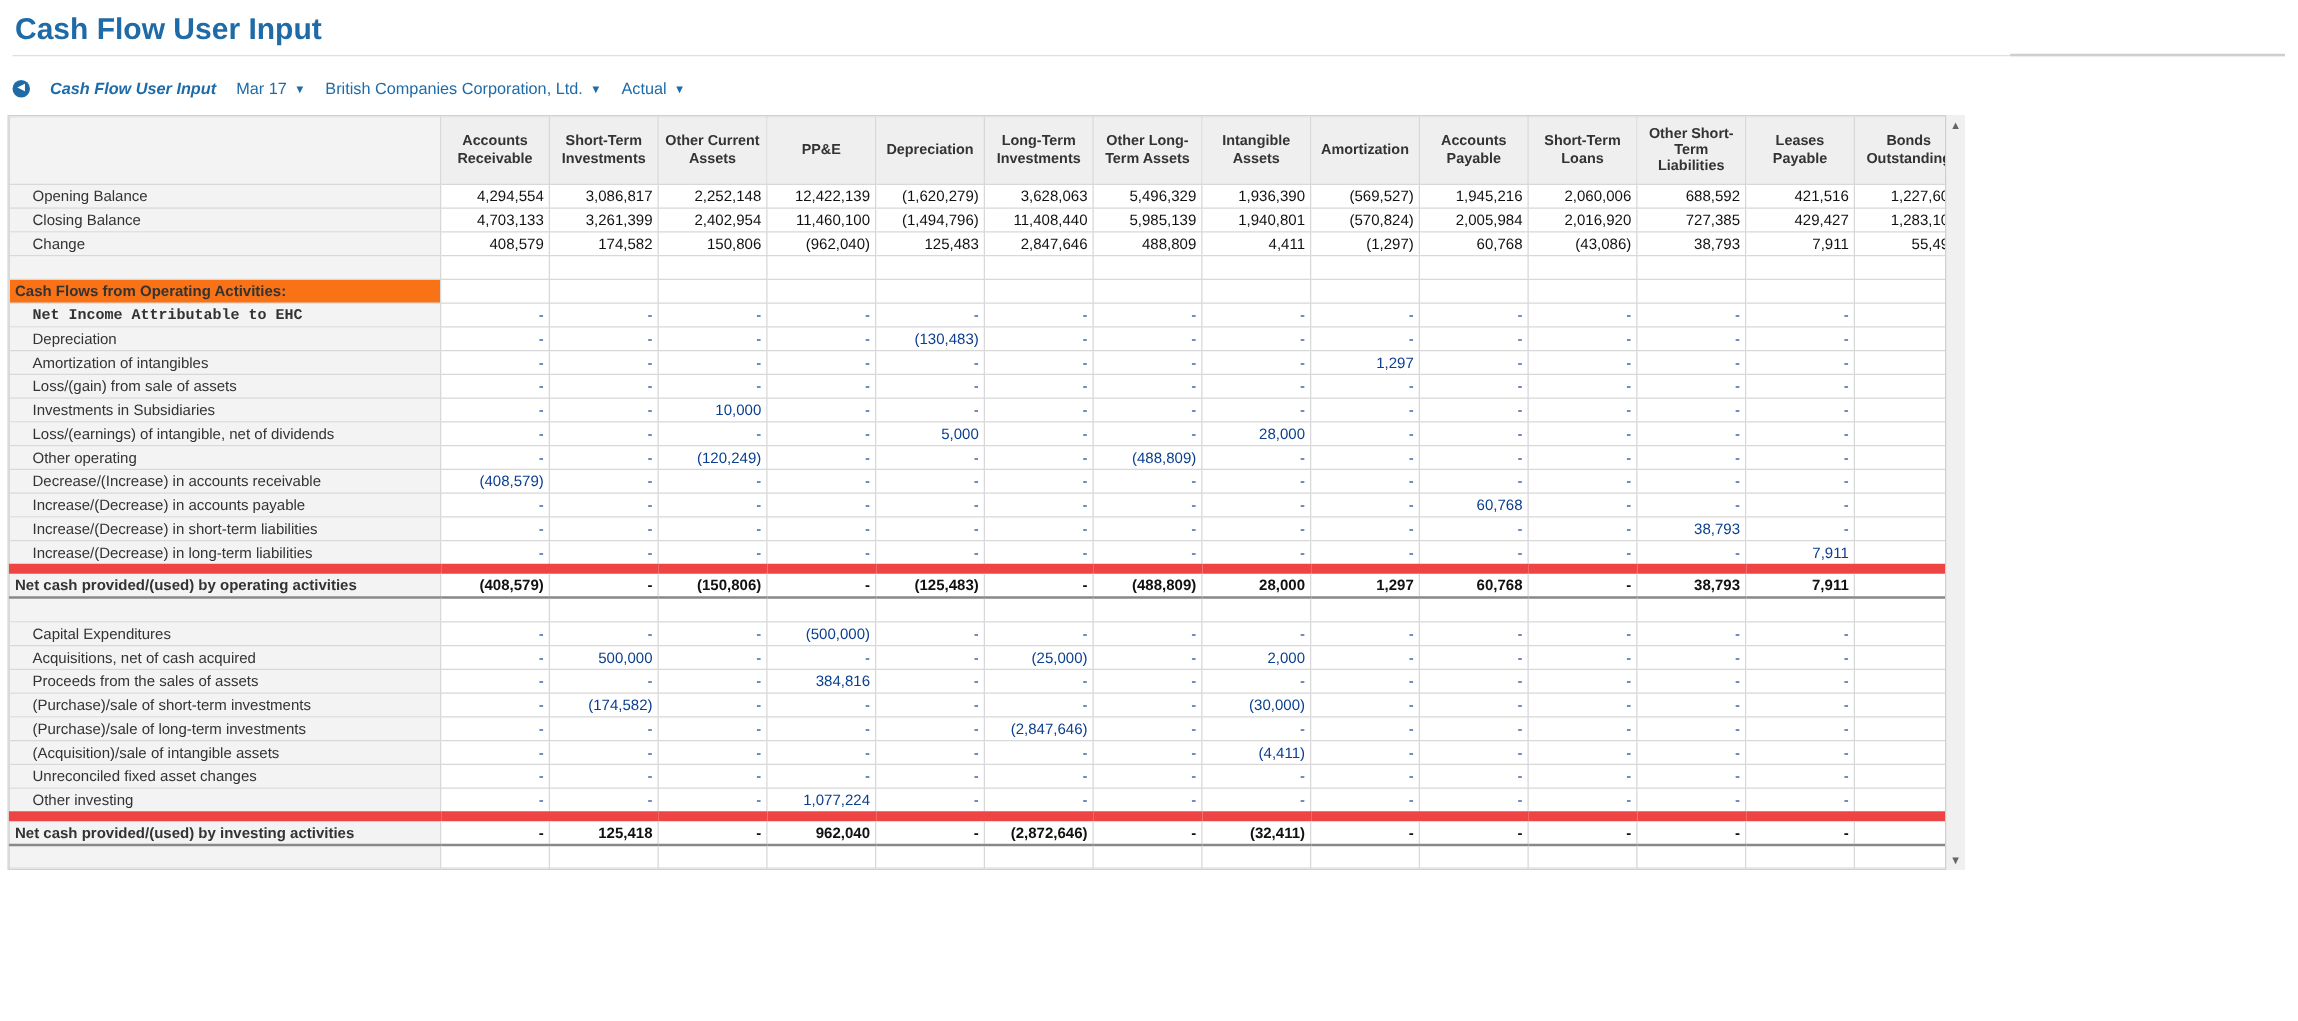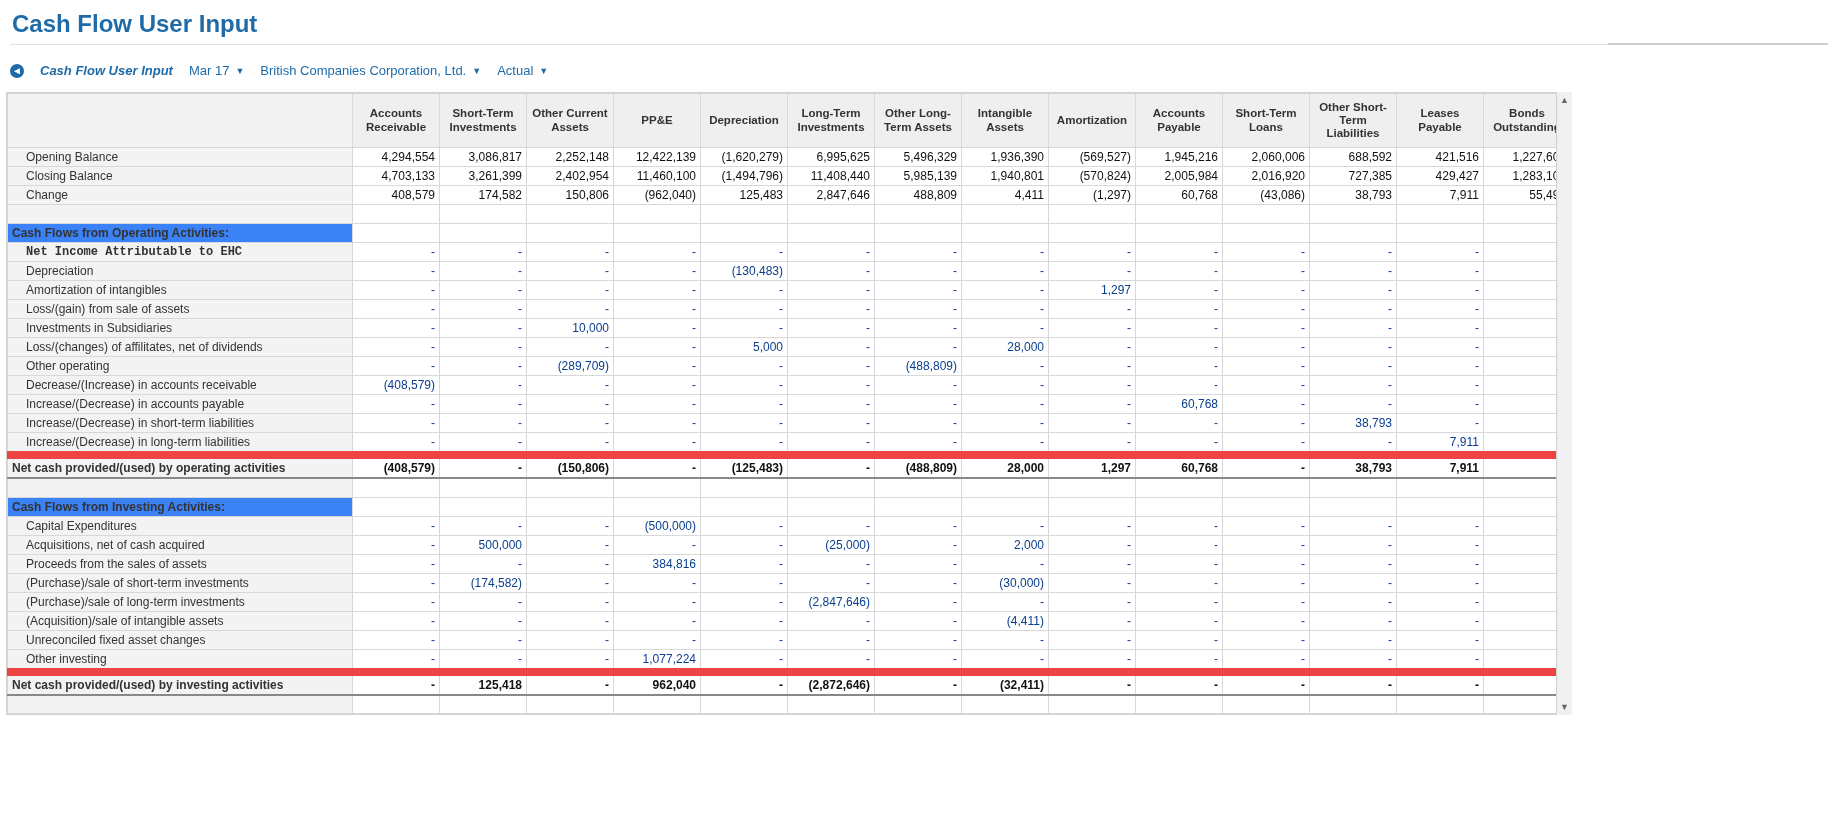--- a/index.html
+++ b/index.html
@@ -118,21 +118,21 @@
     line-height: 1.15;
   }
   th.rowhdr, td.rowhdr {
     background: #f3f3f3;
     text-align: left;
     font-weight: normal;
   }
   td.num { text-align: right; font-size: 12px; }
   td.num.input { color: #0a3e8f; }
   td.num.calc { color: #111; }
-  tr.section td.rowhdr { font-weight: bold; background: #3b82f6; margin-left: 46px; }
+  tr.section td.rowhdr { font-weight: bold; background: #f97316; margin-left: 46px; }
   tr.bold-row td { font-weight: bold; border-top: 8px solid #ef4444; border-bottom: 2px solid #888; }
   tr.bold-row td.rowhdr { background: #f3f3f3; }
   .indent1 { padding-left: 18px !important; }
   .col-label { width: 345px; }
   .col-data { width: 87px; }
   .grid-outer {
     position: relative;
     width: 1576px;
   }
 </style>
@@ -201,21 +201,21 @@
           </tr>
       </thead>
       <tbody id="grid-body">
           <tr>
             <td class="rowhdr indent1">Opening Balance</td>
             <td class="num calc">4,294,554</td>
             <td class="num calc">3,086,817</td>
             <td class="num calc">2,252,148</td>
             <td class="num calc">12,422,139</td>
             <td class="num calc">(1,620,279)</td>
-            <td class="num calc">6,995,625</td>
+            <td class="num calc">3,628,063</td>
             <td class="num calc">5,496,329</td>
             <td class="num calc">1,936,390</td>
             <td class="num calc">(569,527)</td>
             <td class="num calc">1,945,216</td>
             <td class="num calc">2,060,006</td>
             <td class="num calc">688,592</td>
             <td class="num calc">421,516</td>
             <td class="num calc">1,227,603</td>
           </tr>
           <tr>
@@ -365,41 +365,41 @@
             <td class="num input">-</td>
             <td class="num input">-</td>
             <td class="num input">-</td>
             <td class="num input">-</td>
             <td class="num input">-</td>
             <td class="num input">-</td>
             <td class="num input">-</td>
             <td class="num input">-</td>
           </tr>
           <tr>
-            <td class="rowhdr indent1">Loss/(changes) of affilitates, net of dividends</td>
+            <td class="rowhdr indent1">Loss/(earnings) of intangible, net of dividends</td>
             <td class="num input">-</td>
             <td class="num input">-</td>
             <td class="num input">-</td>
             <td class="num input">-</td>
             <td class="num input">5,000</td>
             <td class="num input">-</td>
             <td class="num input">-</td>
             <td class="num input">28,000</td>
             <td class="num input">-</td>
             <td class="num input">-</td>
             <td class="num input">-</td>
             <td class="num input">-</td>
             <td class="num input">-</td>
             <td class="num input">-</td>
           </tr>
           <tr>
             <td class="rowhdr indent1">Other operating</td>
             <td class="num input">-</td>
             <td class="num input">-</td>
-            <td class="num input">(289,709)</td>
+            <td class="num input">(120,249)</td>
             <td class="num input">-</td>
             <td class="num input">-</td>
             <td class="num input">-</td>
             <td class="num input">(488,809)</td>
             <td class="num input">-</td>
             <td class="num input">-</td>
             <td class="num input">-</td>
             <td class="num input">-</td>
             <td class="num input">-</td>
             <td class="num input">-</td>
@@ -485,37 +485,20 @@
             <td class="num calc">28,000</td>
             <td class="num calc">1,297</td>
             <td class="num calc">60,768</td>
             <td class="num calc">-</td>
             <td class="num calc">38,793</td>
             <td class="num calc">7,911</td>
             <td class="num calc">-</td>
           </tr>
           <tr>
             <td class="rowhdr"></td>
-            <td class="num calc"></td>
-            <td class="num calc"></td>
-            <td class="num calc"></td>
-            <td class="num calc"></td>
-            <td class="num calc"></td>
-            <td class="num calc"></td>
-            <td class="num calc"></td>
-            <td class="num calc"></td>
-            <td class="num calc"></td>
-            <td class="num calc"></td>
-            <td class="num calc"></td>
-            <td class="num calc"></td>
-            <td class="num calc"></td>
-            <td class="num calc"></td>
-          </tr>
-          <tr class="section">
-            <td class="rowhdr" style="font-weight: bold;">Cash Flows from Investing Activities:</td>
             <td class="num calc"></td>
             <td class="num calc"></td>
             <td class="num calc"></td>
             <td class="num calc"></td>
             <td class="num calc"></td>
             <td class="num calc"></td>
             <td class="num calc"></td>
             <td class="num calc"></td>
             <td class="num calc"></td>
             <td class="num calc"></td>

